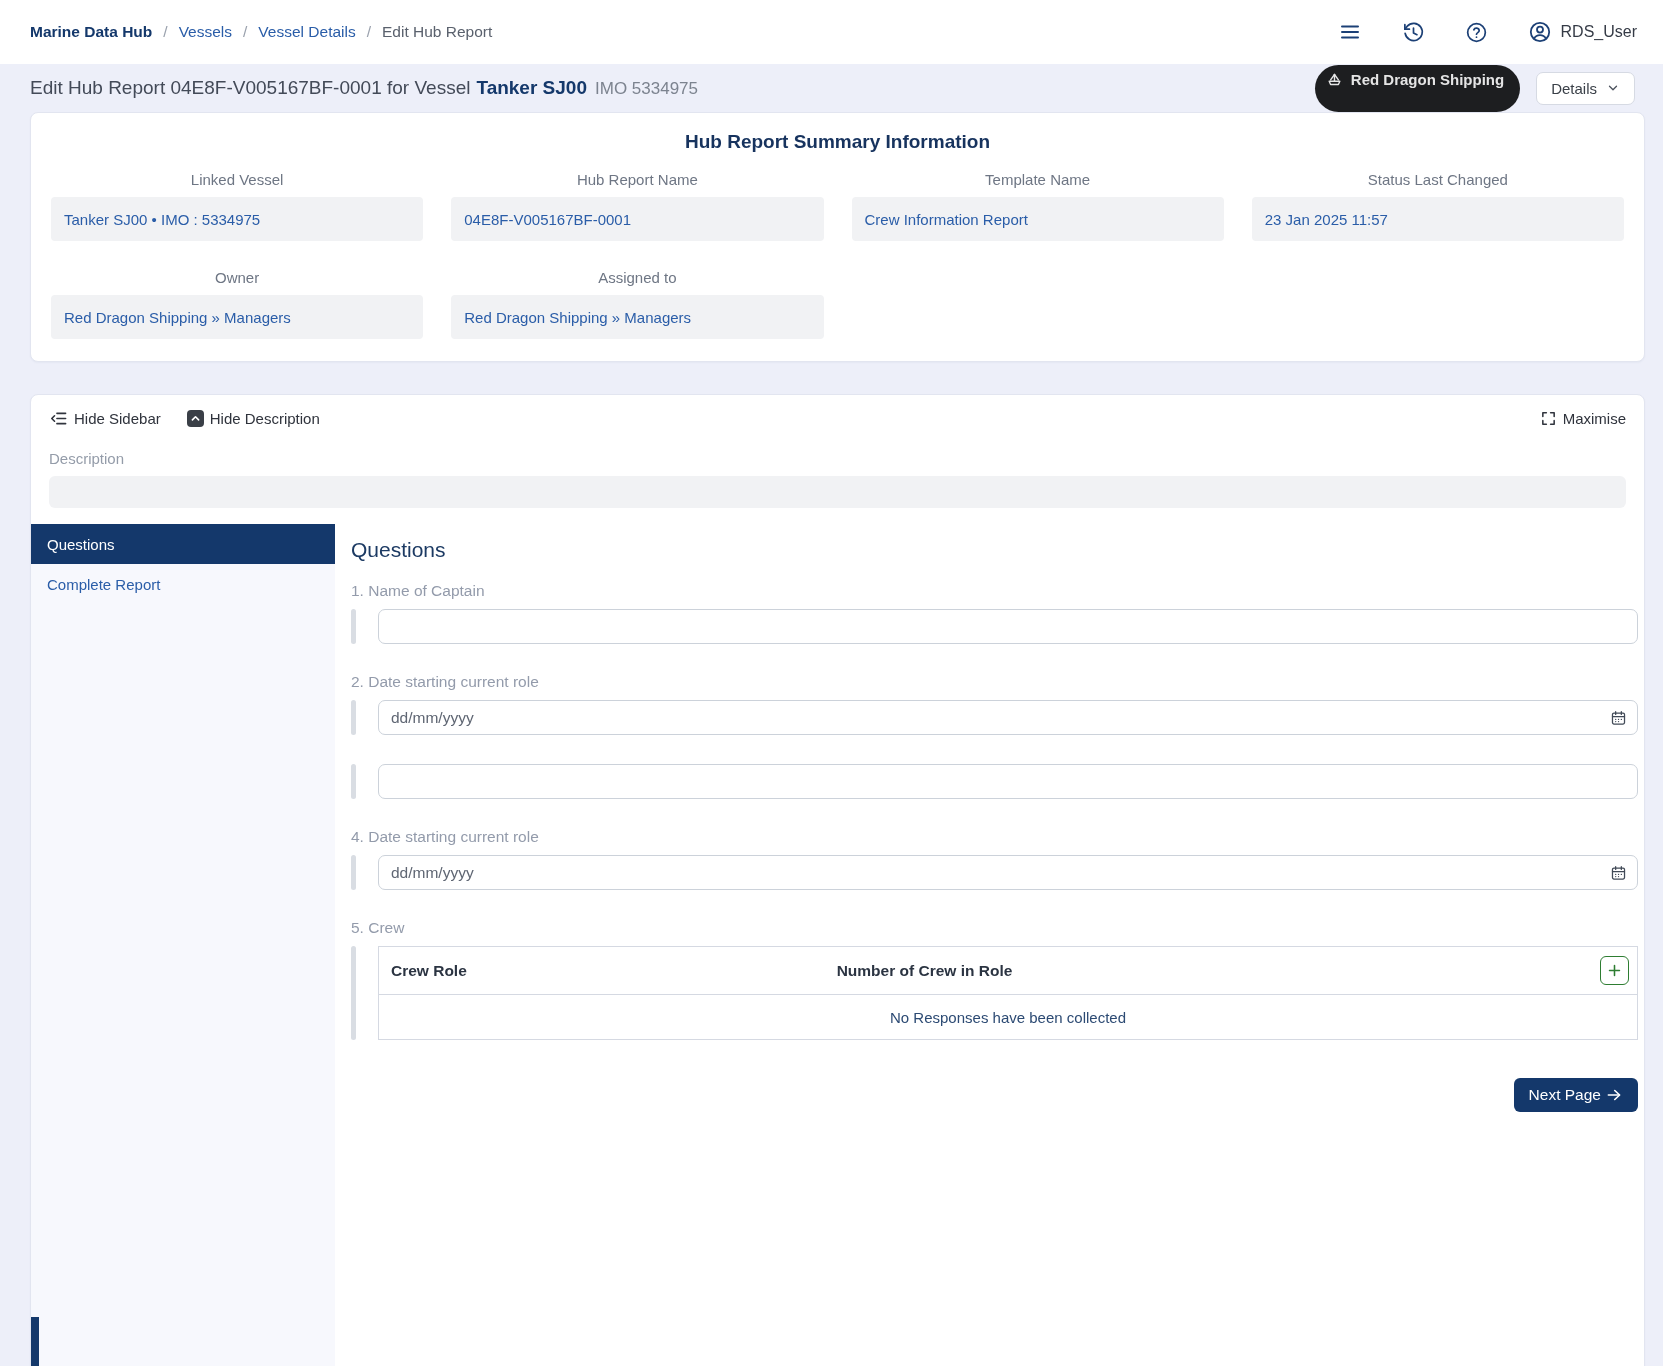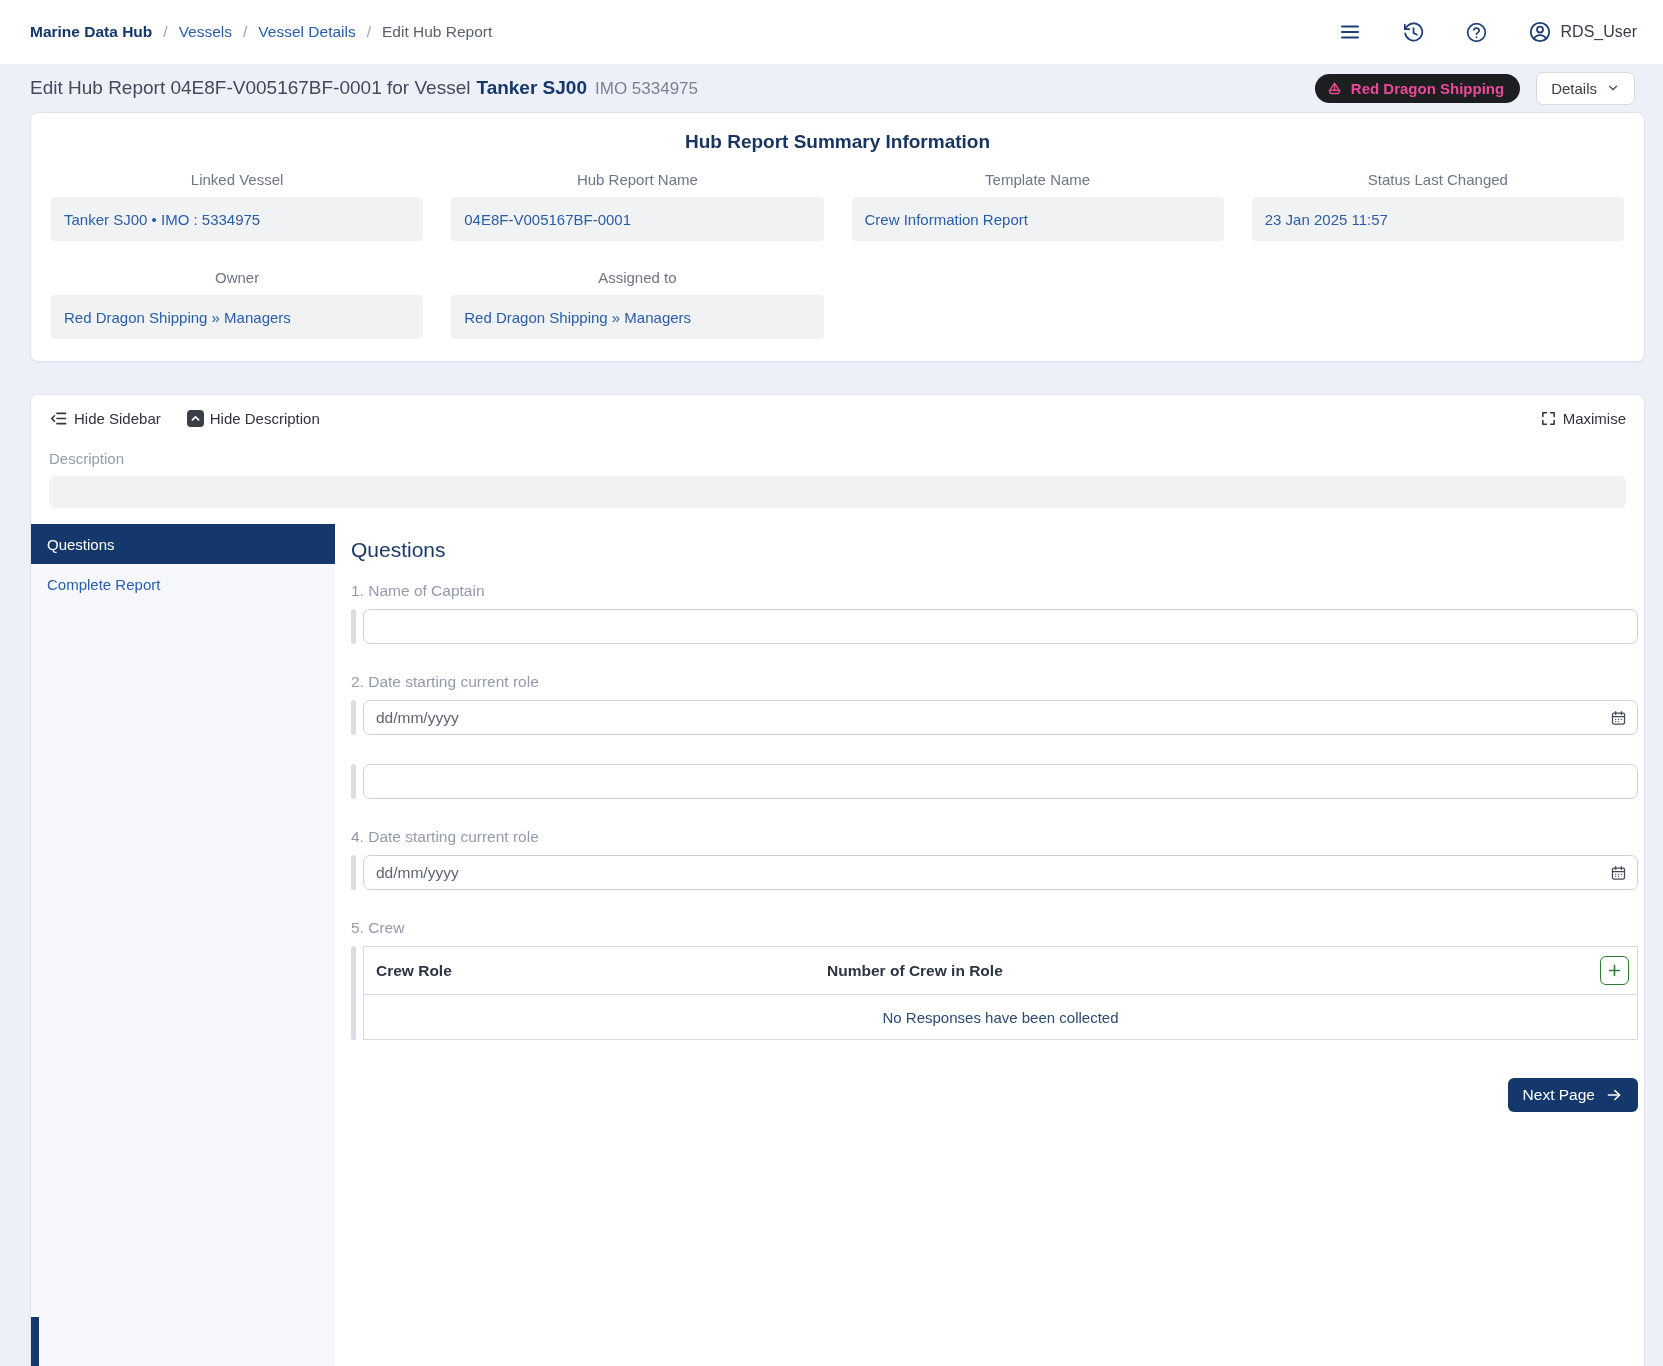--- a/index.html
+++ b/index.html
@@ -41,22 +41,22 @@
   .page-header{
     height:48px; display:flex; align-items:center; justify-content:space-between;
     padding:0 28px 0 30px;
   }
   .page-title{ font-size:19px; color:#434a58; display:flex; align-items:baseline; white-space:nowrap; }
   .page-title .vessel{ font-weight:700; color:var(--navy); margin-left:6px; }
   .page-title .imo{ color:#7c838f; font-size:17px; margin-left:8px; }
   .header-right{ display:flex; align-items:center; gap:16px; }
   .org-badge{
     display:flex; align-items:center; gap:8px;
-    background:#1d1e20; color:#ec4899; font-weight:700; font-size:15px;
-    border-radius:999px; padding:6px 16px 6px 11px; cursor:default;
+    background:#1d1e20; color:#e5e5e5; font-weight:700; font-size:15px;
+    border-radius:999px; padding:6px 16px 24px 11px; cursor:default;
   }
   .details-btn{
     display:flex; align-items:center; gap:9px;
     background:#ffffff; border:1px solid #d6dae3; border-radius:7px;
     padding:7px 14px; font-size:15px; color:#3a4048; cursor:pointer;
     font-family:inherit;
   }
 
   
   .card{
@@ -110,21 +110,21 @@
   .side-scroll{
     position:absolute; left:0; bottom:0; width:8px; height:56px;
     background:var(--navy);
   }
 
   .panel-main{ flex:1; background:#ffffff; padding:12px 6px 0 16px; min-width:0; }
   .main-heading{ font-size:21px; color:#1c3a63; font-weight:500; margin:2px 0 20px 0; }
 
   .q{ margin-bottom:29px; }
   .q-label{ color:var(--q-label-gray); font-size:15.5px; margin-bottom:9px; }
-  .q-row{ display:flex; align-items:stretch; gap:7px;justify-content:center; }
+  .q-row{ display:flex; align-items:stretch; gap:22px;justify-content:center; }
   .accent{ width:5px; border-radius:3px; background:#d9dde3; flex-shrink:0; }
   .input-wrap{ position:relative; flex:1; display:flex; }
   .q-input{
     flex:1; height:35px; border:1px solid var(--input-border); border-radius:7px;
     font-family:inherit; font-size:15.5px; color:#3c4350; padding:0 12px;
     outline:none; background:#fff; width:100%;
   }
   .q-input::placeholder{ color:#5f6673; opacity:1; }
   .date-input{ padding-right:40px; }
   .cal-icon{
@@ -144,21 +144,21 @@
     background:#ffffff; color:#2e7d32; cursor:pointer;
     display:flex; align-items:center; justify-content:center; justify-self:end;
   }
   .crew-empty{
     min-height:44px; display:flex; align-items:center; justify-content:center;
     color:#2c4a73; font-size:15px;
   }
 
   .next-row{ display:flex; justify-content:flex-end; margin:38px 0 0 0; }
   .next-btn{
-    display:flex; align-items:center; gap:10px;
+    display:flex; align-items:center; gap:4px;
     background:var(--navy); color:#ffffff; border:none; border-radius:6px;
     padding:8px 15px; font-size:15.5px; font-family:inherit; cursor:pointer;
   }
 </style>
 </head>
 <body>
 
 <div class="topbar">
   <div class="breadcrumb">
     <span class="crumb crumb-root">Marine Data Hub</span>

